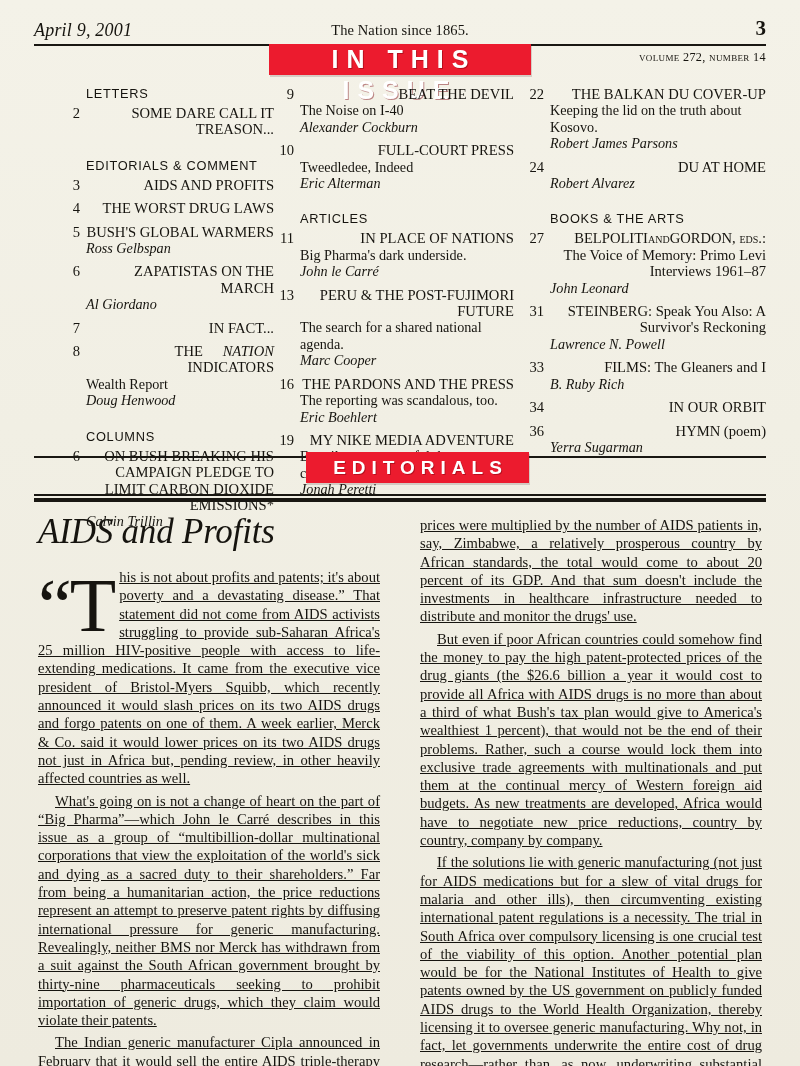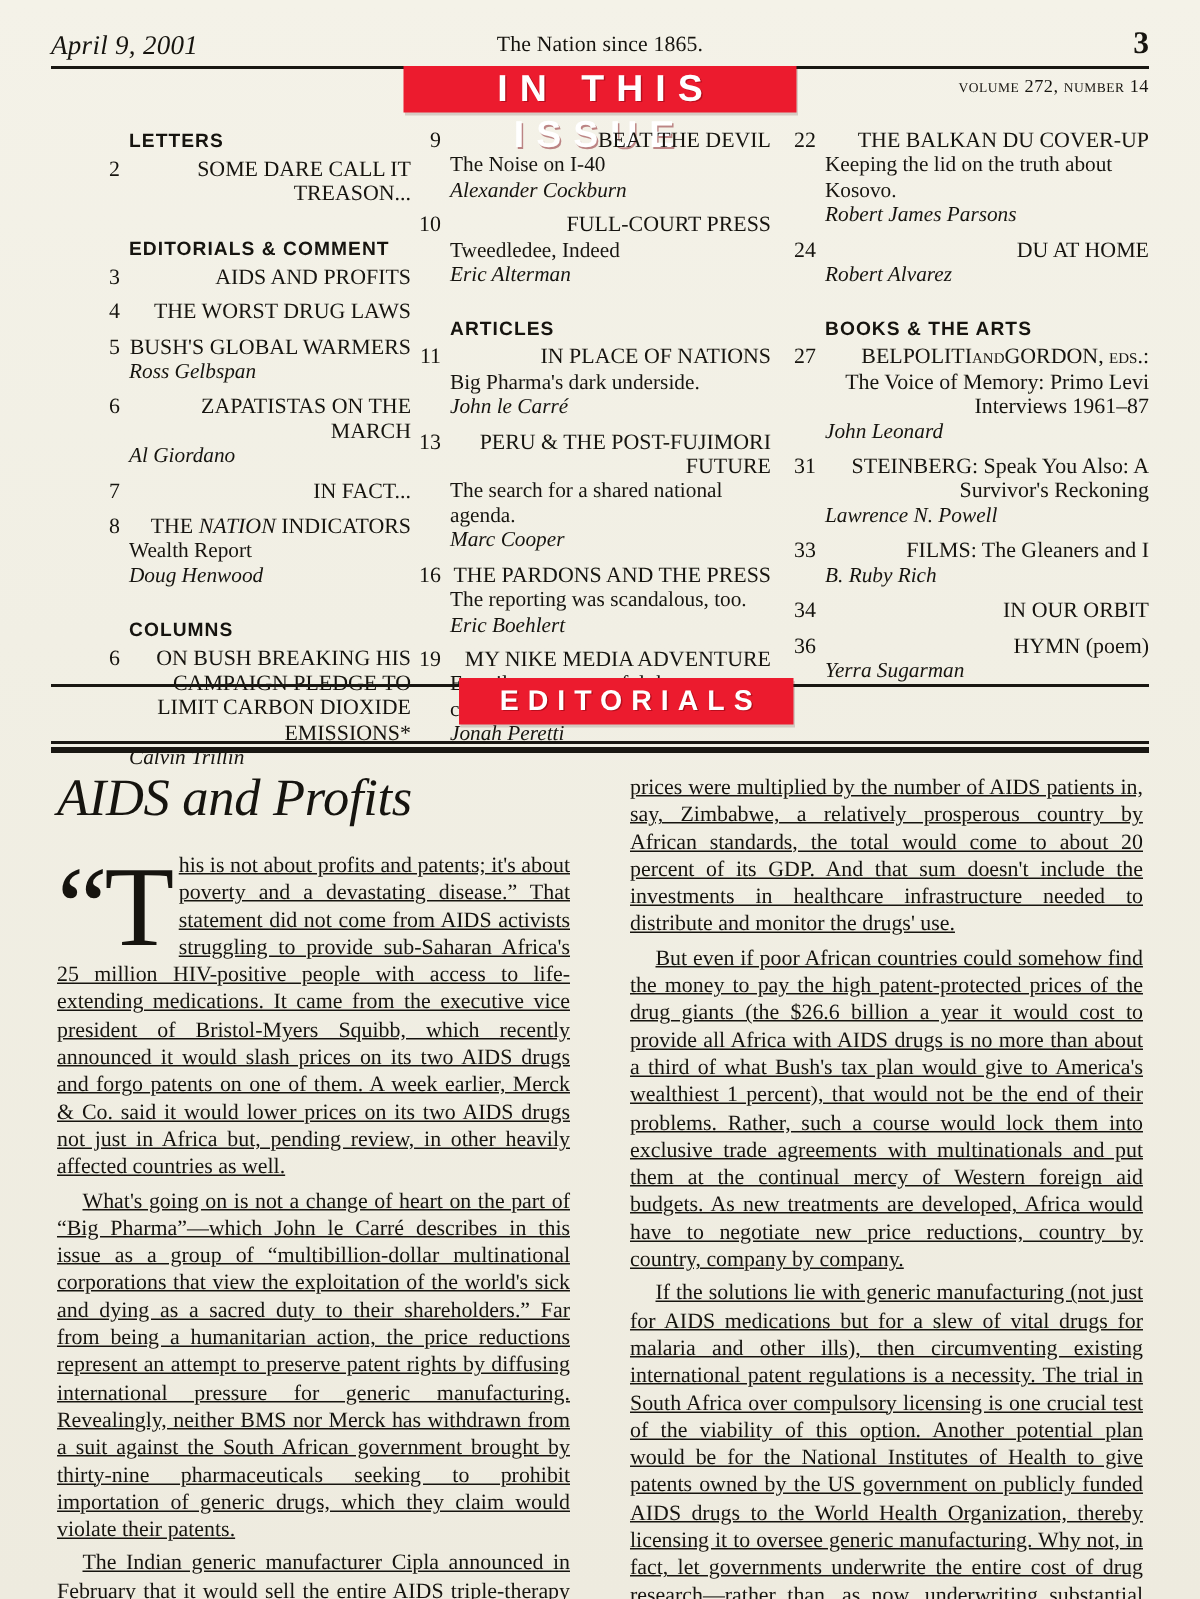--- a/index.html
+++ b/index.html
@@ -126,21 +126,21 @@
   }
   .toc-col {
     box-sizing: border-box;
   }
   .toc-col.c1 { width: 240px; padding-left: 26px; }
   .toc-col.c2 { width: 240px; padding-left: 0px; }
   .toc-col.c3 { width: 252px; padding-left: 6px; }
 
   .toc-section {
     font-family: "Liberation Sans", sans-serif;
-    font-weight: bold;
+    font-weight: normal;
     font-size: 12.8px;
     letter-spacing: .7px;
     margin: 20px 0 4px 26px;
   }
   .toc-col.c1 .toc-section:first-child { margin-top: 0; }
   .toc-col.c2 .toc-section { margin-left: 26px; }
   .toc-col.c3 .toc-section { margin-left: 30px; }
 
   .toc-entry {
     position: relative;
@@ -157,21 +157,21 @@
     width: 20px;
     text-align: right;
     font-size: 14.6px;
   }
   .toc-col.c3 .toc-entry .pg { width: 24px; }
   .toc-entry .ttl {
     display: block;
     letter-spacing: 0px;
     text-align: right;
   }
-  .toc-entry .ttl em { font-style: italic; }
+  .toc-entry .ttl em { font-style: italic; margin-left: 16px; }
   .toc-entry .ttl .sc {
     font-variant: small-caps;
     text-transform: lowercase;
   }
   .toc-entry .sub {
     display: block;
     font-size: 14.2px;
   }
   .toc-entry .byline {
     display: block;

